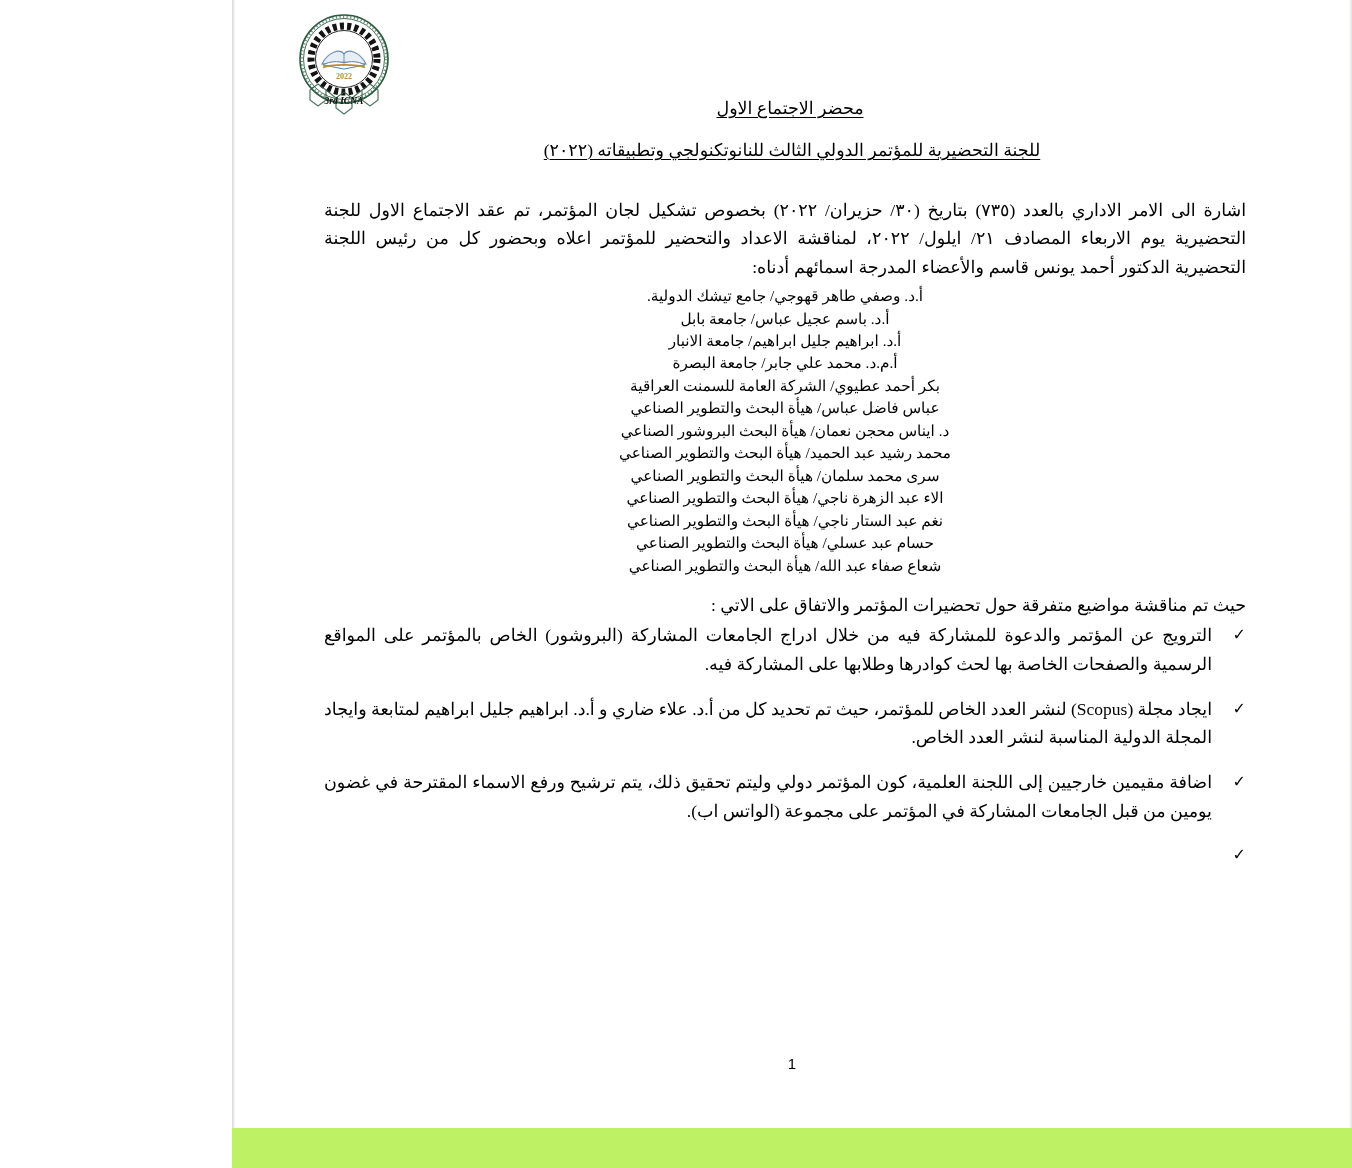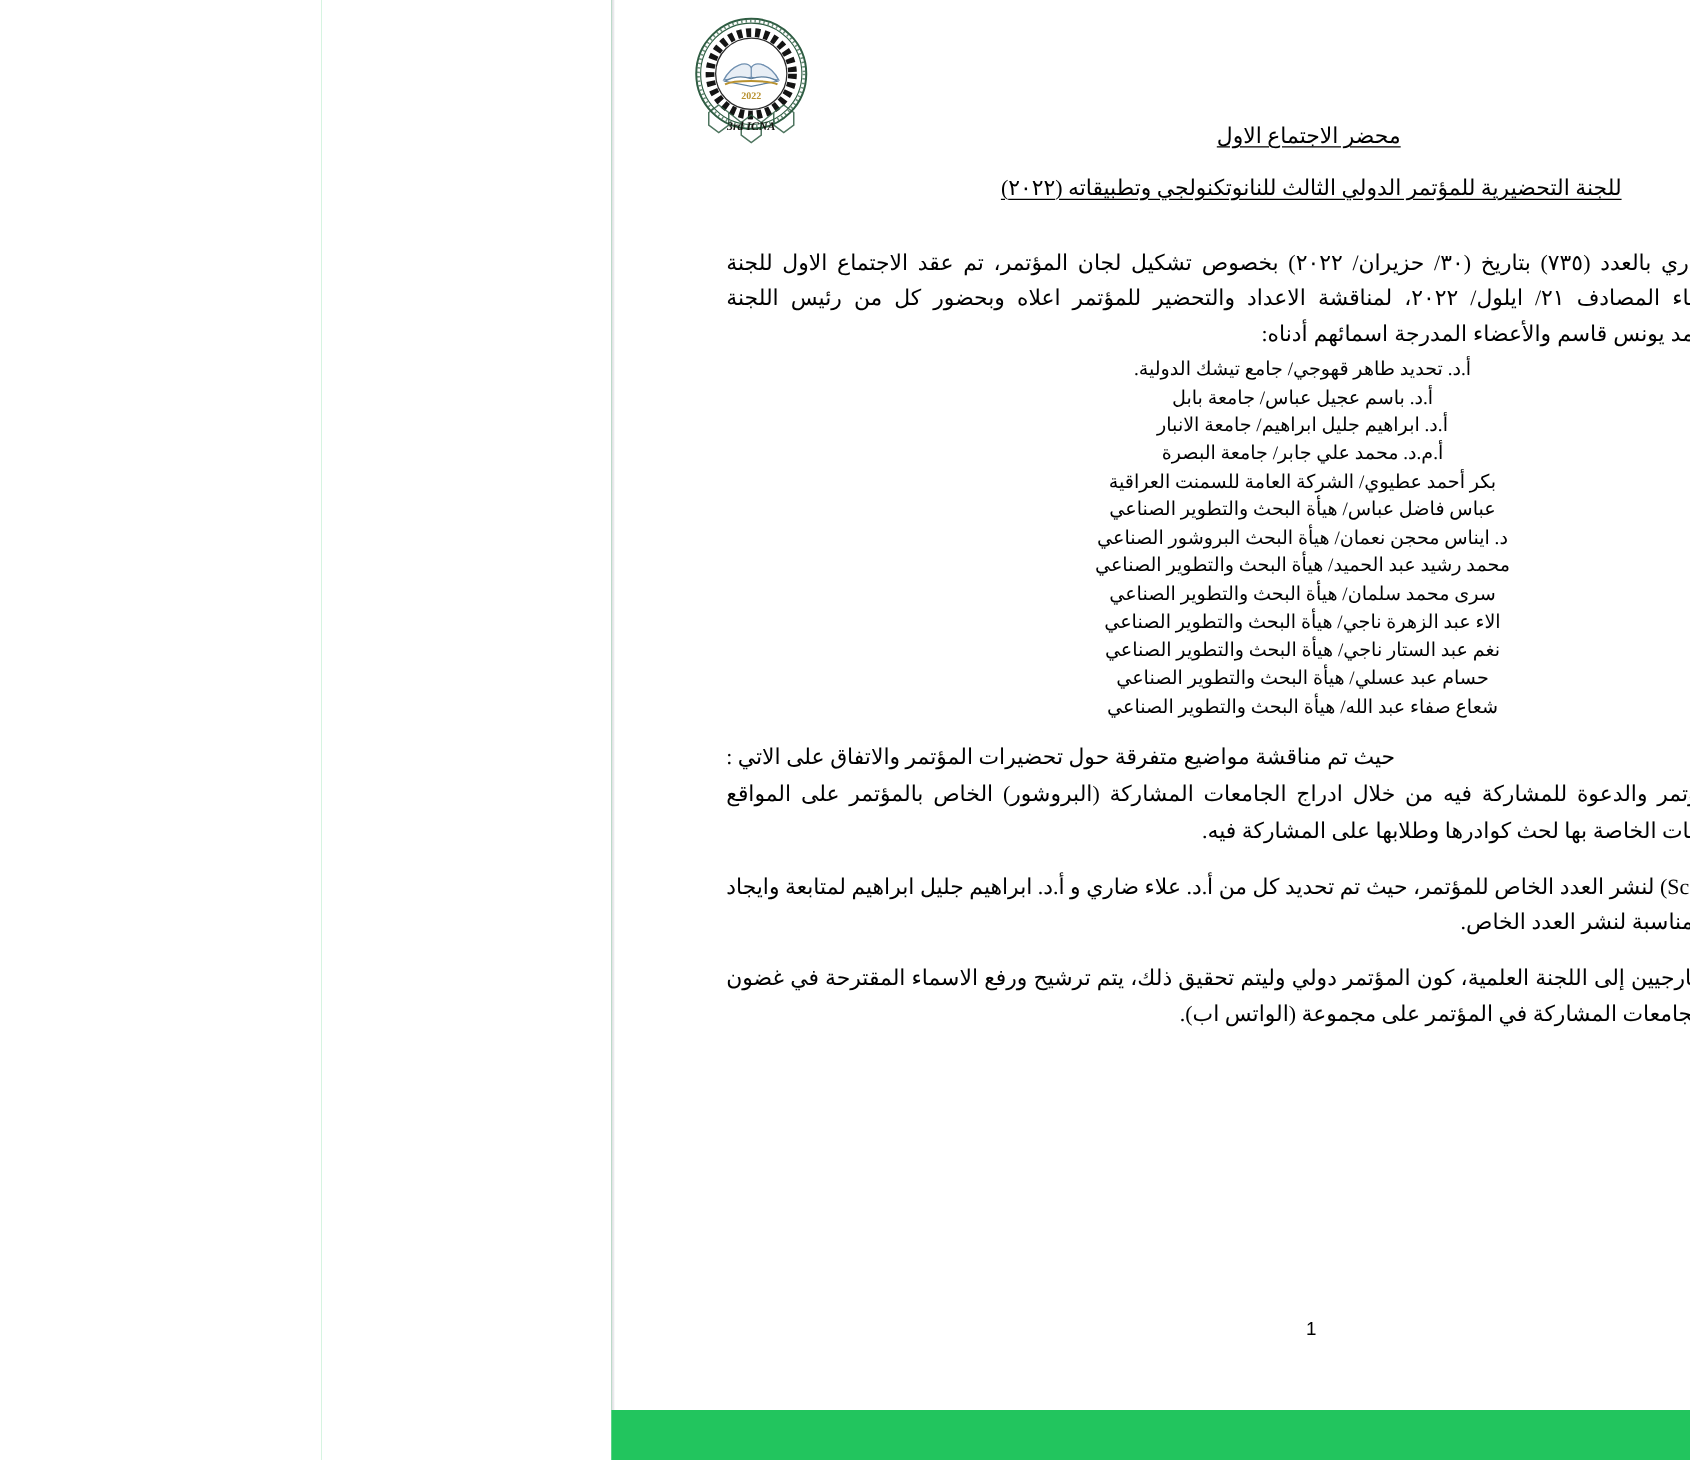--- a/index.html
+++ b/index.html
@@ -9,23 +9,23 @@
     background: #ffffff;
   }
   body {
     width: 1352px;
     height: 1168px;
     font-family: "Liberation Serif", "DejaVu Serif", serif;
     overflow: hidden;
   }
   .viewport {
     position: relative;
-    width: 1095px;
+    width: 1352px;
     height: 1168px;
-    background: #22c55e;
+    background: #bef264;
   }
   
   .gutter-left {
     position: absolute;
     left: 0; top: 0;
     width: 232px; height: 1168px;
     background: #ffffff;
   }
   .page-edge {
     position: absolute;
@@ -112,21 +112,21 @@
   ul.members li {
     font-size: 15.3px;
     line-height: 1.47;
     text-align: center;
     white-space: nowrap;
   }
   p.agreed {
     margin: 14px 0 0 0;
     font-size: 17.5px;
     line-height: 1.6;
-    text-align: left;
+    text-align: right;
   }
   ul.checks {
     list-style: none;
     margin: 2px 0 0 0;
     padding: 0;
   }
   ul.checks li {
     position: relative;
     padding-right: 34px;
     margin-bottom: 16px;
@@ -207,21 +207,21 @@
     </div>
     <div class="doc-subtitle">
       <span class="u">للجنة التحضيرية للمؤتمر الدولي الثالث للنانوتكنولجي وتطبيقاته (٢٠٢٢)</span>
     </div>
 
     <div class="body-area">
 
       <p class="intro">اشارة الى الامر الاداري بالعدد (٧٣٥) بتاريخ (٣٠/ حزيران/ ٢٠٢٢) بخصوص تشكيل لجان المؤتمر، تم عقد الاجتماع الاول للجنة التحضيرية يوم الاربعاء المصادف ٢١/ ايلول/ ٢٠٢٢، لمناقشة الاعداد والتحضير للمؤتمر اعلاه وبحضور كل من رئيس اللجنة التحضيرية الدكتور أحمد يونس قاسم والأعضاء المدرجة اسمائهم أدناه:</p>
 
       <ul class="members">
-        <li>أ.د. تحديد طاهر قهوجي/ جامع تيشك الدولية.</li>
+        <li>أ.د. وصفي طاهر قهوجي/ جامع تيشك الدولية.</li>
         <li>أ.د. باسم عجيل عباس/ جامعة بابل</li>
         <li>أ.د. ابراهيم جليل ابراهيم/ جامعة الانبار</li>
         <li>أ.م.د. محمد علي جابر/ جامعة البصرة</li>
         <li>بكر أحمد عطيوي/ الشركة العامة للسمنت العراقية</li>
         <li>عباس فاضل عباس/ هيأة البحث والتطوير الصناعي</li>
         <li>د. ايناس محجن نعمان/ هيأة البحث البروشور الصناعي</li>
         <li>محمد رشيد عبد الحميد/ هيأة البحث والتطوير الصناعي</li>
         <li>سرى محمد سلمان/ هيأة البحث والتطوير الصناعي</li>
         <li>الاء عبد الزهرة ناجي/ هيأة البحث والتطوير الصناعي</li>
         <li>نغم عبد الستار ناجي/ هيأة البحث والتطوير الصناعي</li>

